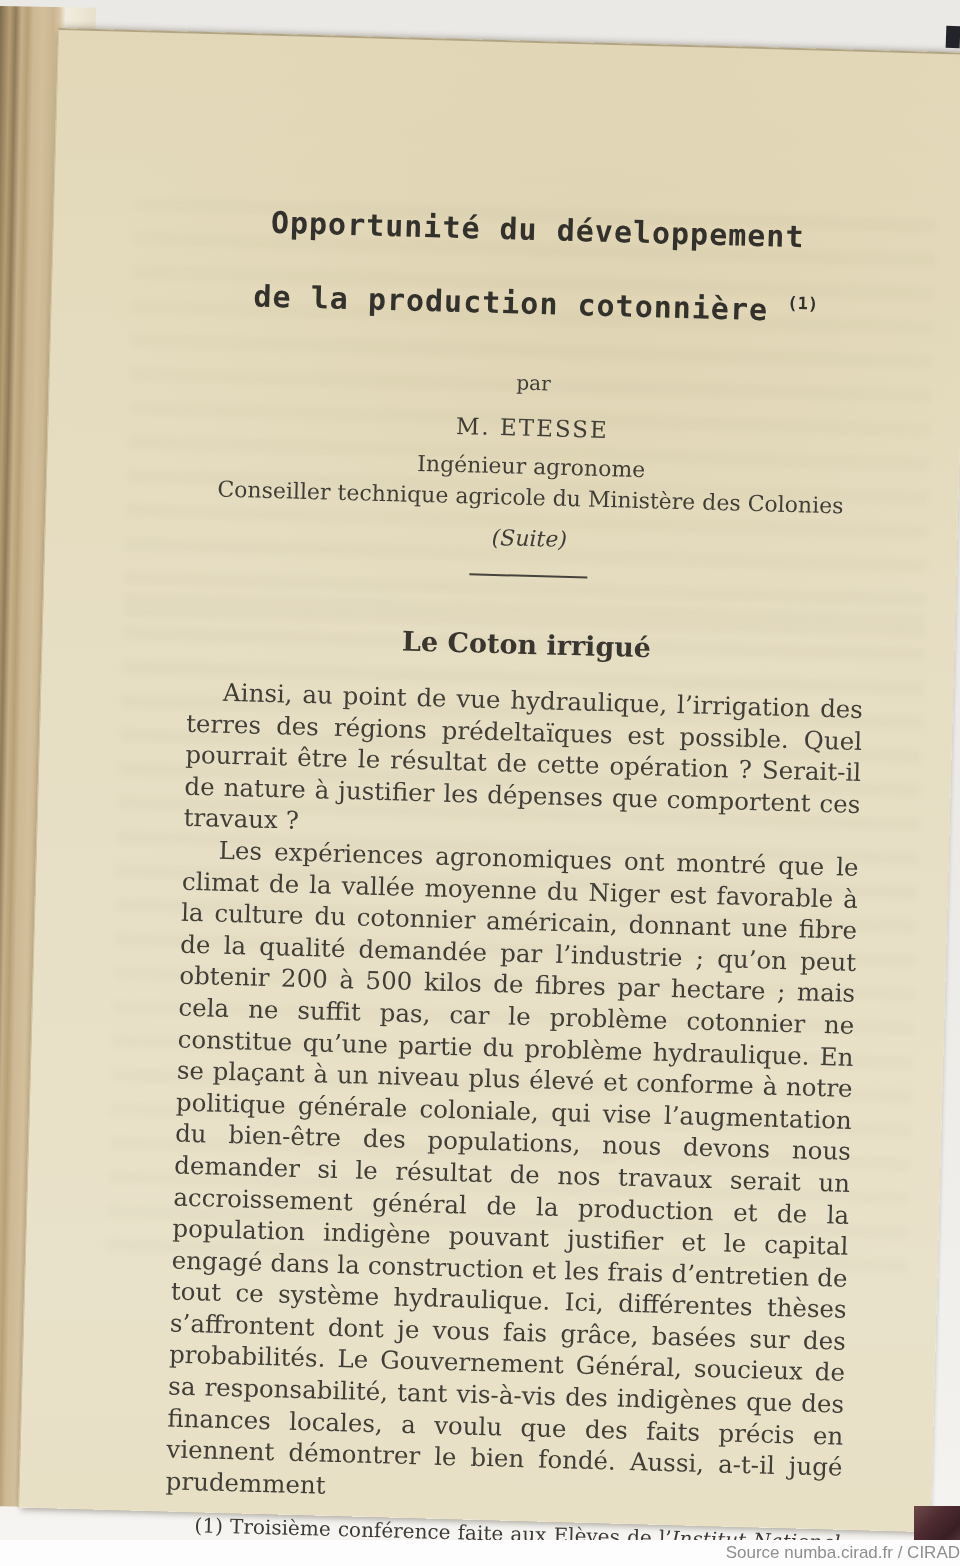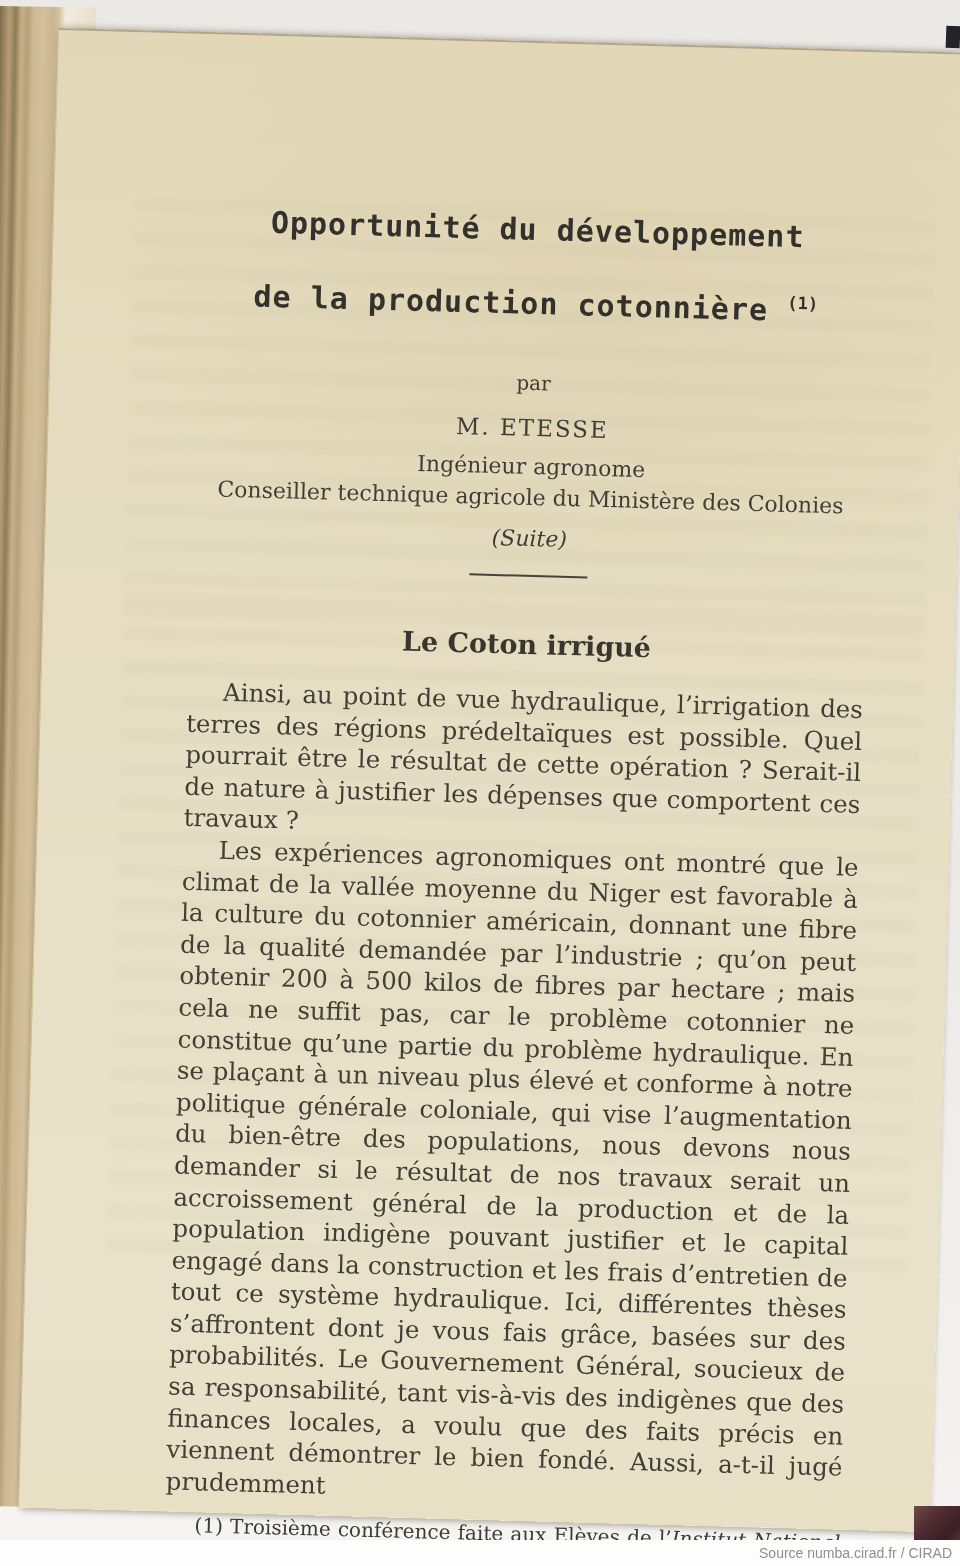--- a/index.html
+++ b/index.html
@@ -89,21 +89,21 @@
     background:linear-gradient(135deg,#6e4a48 0%,#4e2b31 40%,#381f24 75%,#55343a 100%);
   }
   
   .credit-bar{
     position:absolute;left:0;bottom:0;width:960px;height:26px;
     background:#fdfdfd;
     display:flex;align-items:center;justify-content:flex-end;
   }
   .credit-bar span{
     font-family:"Liberation Sans", sans-serif;
-    font-size:14px;color:#8e8e8e;padding-right:8px;
+    font-size:17px;color:#8e8e8e;
   }
 </style>
 </head>
 <body>
 
 <div class="frame">
 
   <div class="page-edges"></div>
 
   <div class="page">

